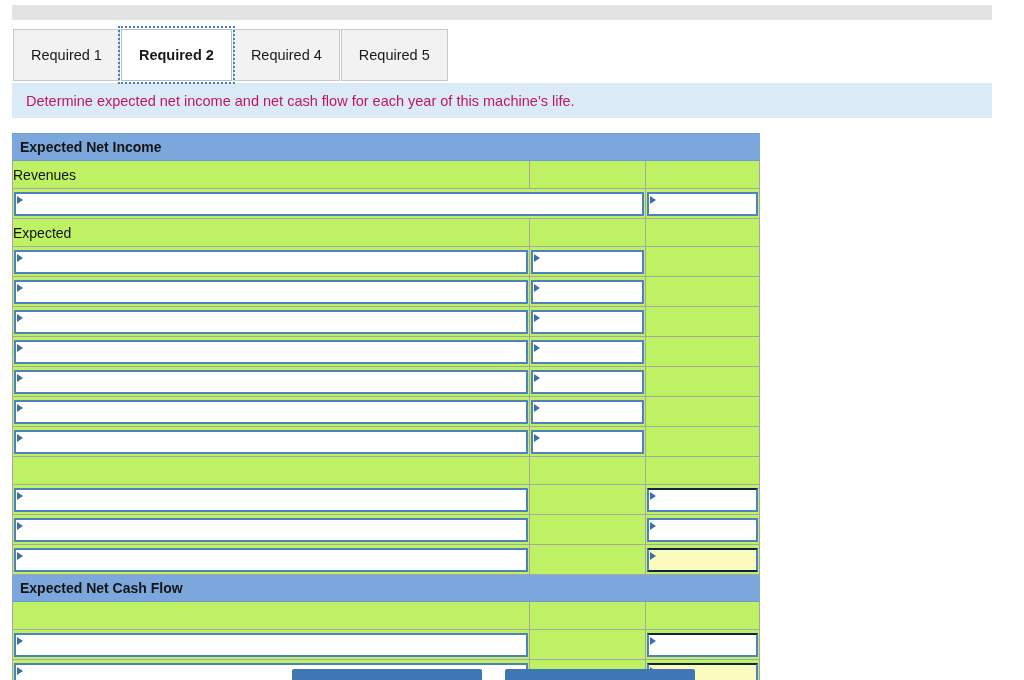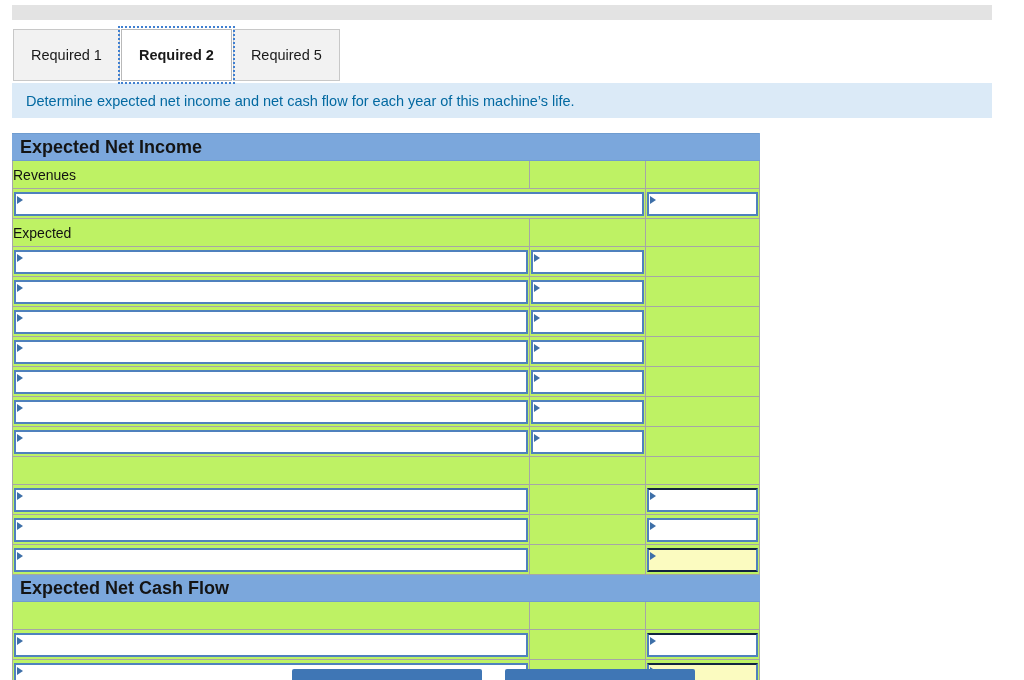--- a/index.html
+++ b/index.html
@@ -65,21 +65,21 @@
     left: 12px;
     top: 83px;
     width: 980px;
     height: 35px;
     box-sizing: border-box;
     background: #dbeaf7;
     display: flex;
     align-items: center;
     padding-left: 14px;
     font-size: 14.5px;
-    color: #0369a1;
+    color: #be185d;
   }
 
   
   .sheet {
     position: absolute;
     left: 12px;
     top: 133px;
     width: 748px;
     border-collapse: collapse;
     border-spacing: 0;
@@ -98,21 +98,21 @@
   .col-mid    { width: 116px; }
   .col-right  { width: 114px; }
 
   .section-head td {
     background: #7ba7dc;
     border-left: 1px solid #7ba7dc;
     border-right: 1px solid #7ba7dc;
     border-top: 1px solid #6f9ccf;
     border-bottom: 1px solid #6f9ccf;
     font-weight: bold;
-    font-size: 18px;
+    font-size: 14px;
     color: #141414;
     padding-left: 7px;
     height: 26px;
   }
   .static-label {
     padding-left: 6px;
     font-size: 14px;
     color: #111111;
   }
 
@@ -168,20 +168,21 @@
 </head>
 <body>
 
 <div id="page">
 
   <div class="top-strip"></div>
 
   <div class="tabbar" id="tabbar">
       <div class="tab">Required 1</div>
       <div class="tab active">Required 2</div>
+      <div class="tab">Required 4</div>
       <div class="tab">Required 5</div>
     </div>
 
   <div class="instruction">
     <span>Determine expected net income and net cash flow for each year of this machine’s life.</span>
   </div>
 
   <table class="sheet">
     <colgroup>
       <col class="col-label">

